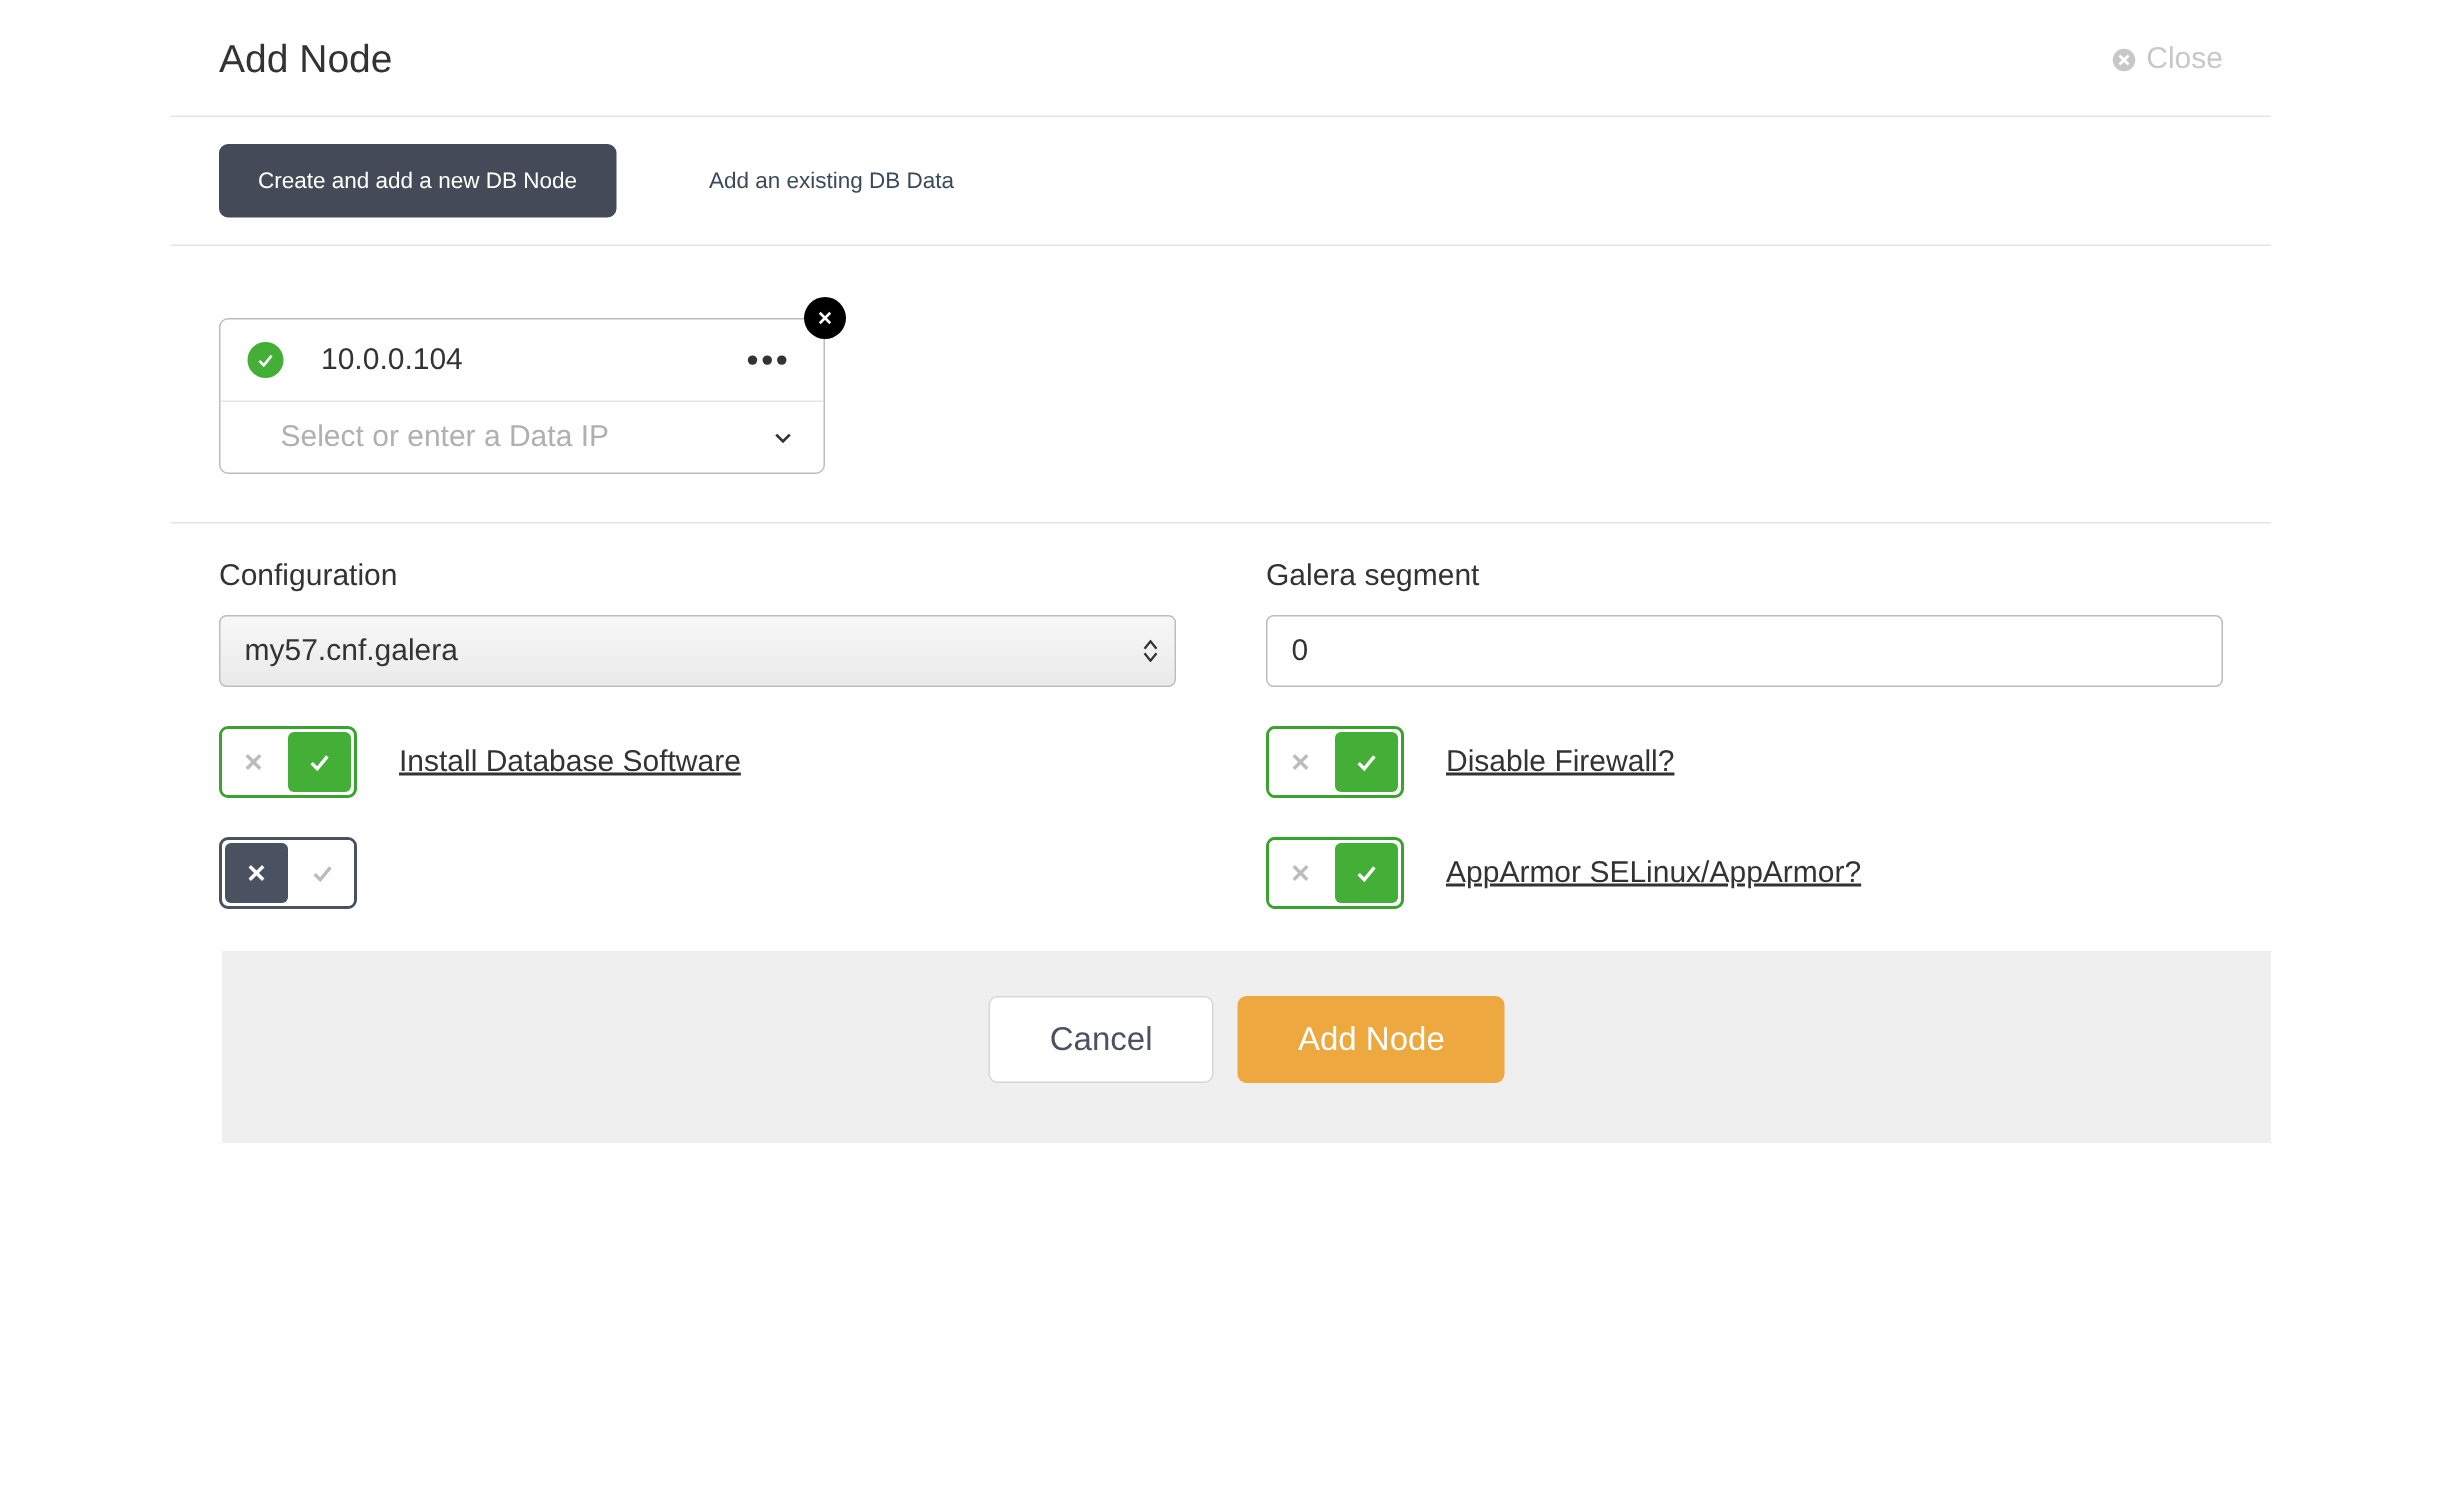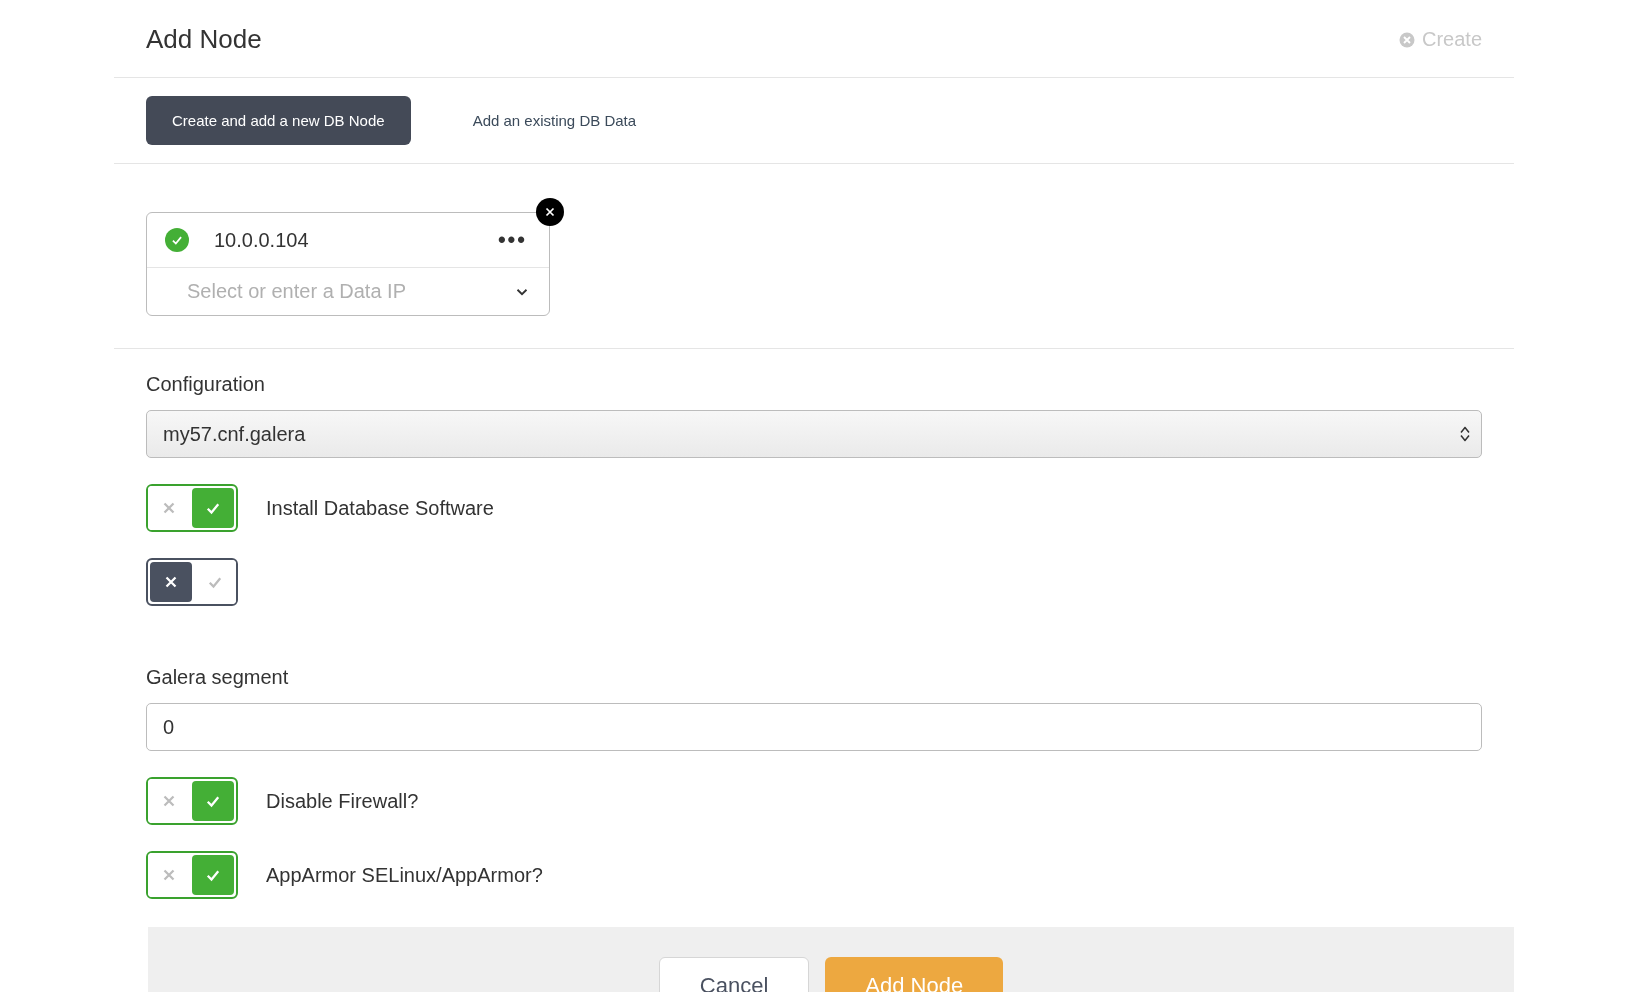--- a/index.html
+++ b/index.html
@@ -126,21 +126,20 @@
     border-radius: 50%;
     background: #000;
     display: flex; align-items: center; justify-content: center;
     cursor: pointer;
   }
   .remove-node svg { stroke: #fff; stroke-width: 3; width: 14px; height: 14px; }
   .config-section {
     padding: 24px 32px 28px 32px;
     display: flex;
     gap: 60px;
-    flex-direction: column;
   }
   .col { flex: 1; }
   .field-label {
     font-size: 20px;
     color: #333;
     margin-bottom: 14px;
     display: block;
   }
   .select-wrap {
     position: relative;
@@ -177,20 +176,21 @@
     font-size: 20px;
     color: #333;
     padding: 0 16px;
     background: #fff;
   }
   .toggle-row {
     display: flex;
     align-items: center;
     gap: 28px;
     margin-top: 26px;
+    text-decoration: underline;
   }
   .toggle {
     display: flex;
     border: 2px solid;
     border-radius: 6px;
     overflow: hidden;
     height: 48px;
     width: 92px;
   }
   .toggle-half {
@@ -247,21 +247,21 @@
 
 <div class="modal">
 
   <div class="modal-header">
     <div class="modal-title">Add Node</div>
     <div class="close-btn">
       <svg viewBox="0 0 24 24">
           <circle cx="12" cy="12" r="10" fill="#c8c8c8"></circle>
           <path d="M8 8 L16 16 M16 8 L8 16" stroke="#fff" stroke-width="2.5"></path>
         </svg>
-      <span>Create</span>
+      <span>Close</span>
     </div>
   </div>
 
   <div class="tabs-row">
     <button class="tab-btn active">Create and add a new DB Node</button>
     <button class="tab-btn">Add an existing DB Data</button>
   </div>
 
   <div class="node-section">
     <div class="node-card">

